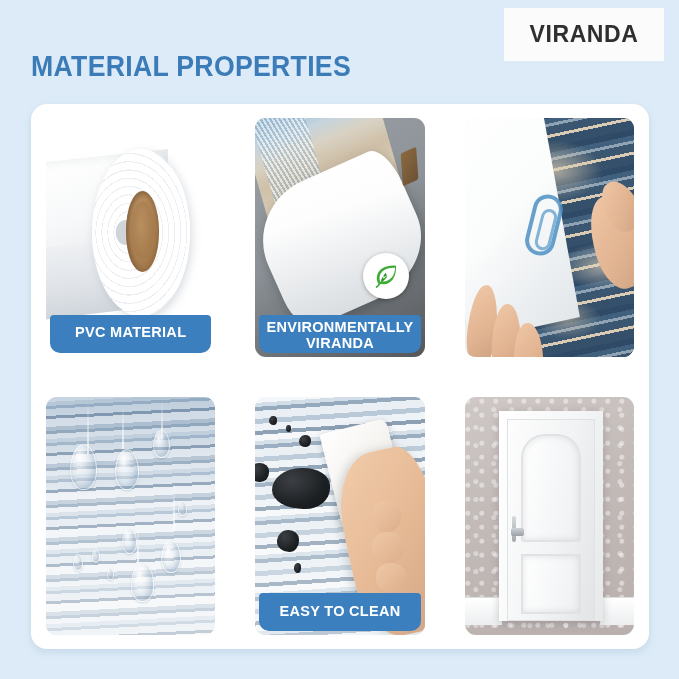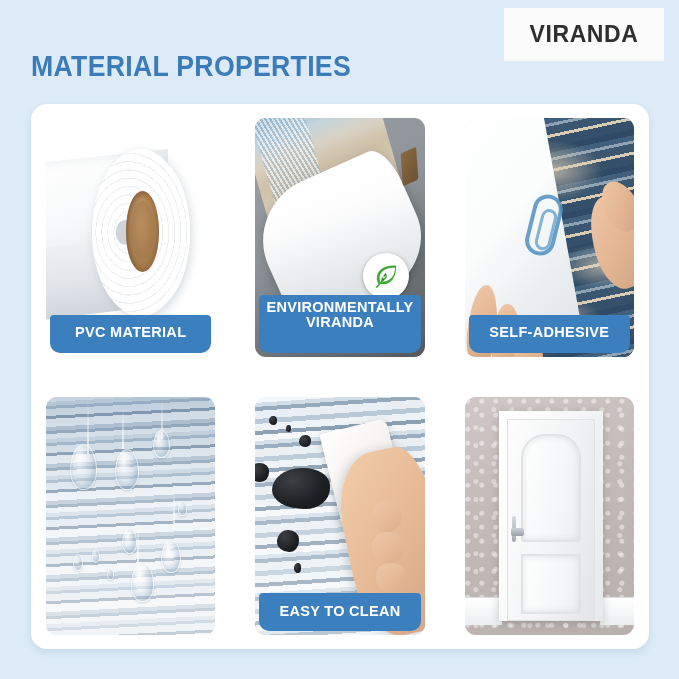--- a/index.html
+++ b/index.html
@@ -99,21 +99,21 @@
     letter-spacing: 0.3px;
     text-align: center;
     line-height: 1.07;
     padding: 9px 4px 10px;
     display: flex;
     align-items: center;
     justify-content: center;
     min-height: 38px;
     z-index: 6;
   }
-  .card-label.two-line { padding: 5px 4px 22px; }
+  .card-label.two-line { padding: 5px 4px 1px; }
 
   
   .pvc-bg { position:absolute; inset:0; background:#ffffff; }
   .pvc-sheet {
     position: absolute;
     left: -6%; top: 16%;
     width: 78%; height: 62%;
     background: linear-gradient(170deg,#ffffff 0%,#f7f8f9 40%,#e7eaed 75%,#dfe3e7 100%);
     transform: skewY(-6deg);
     border-radius: 4px 0 0 8px;
@@ -478,21 +478,20 @@
         <div class="adh-bg"></div>
         <div class="adh-marble"></div>
         <div class="hand adh-hand-r"></div>
         <div class="hand adh-hand-r2"></div>
         <div class="adh-peel"></div>
         <div class="adh-clip"></div>
         <div class="hand adh-hand-l1"></div>
         <div class="hand adh-hand-l2"></div>
         <div class="hand adh-hand-l3"></div>
       </div>
-      <div class="card-label">SELF-ADHESIVE</div>
     </div>
 
     <div class="card">
       <div class="card-media">
         <div class="wp-bg"></div>
         <div class="trail" style="left:24%; top:2%;  height:22%;"></div>
         <div class="trail" style="left:45%; top:4%;  height:18%;"></div>
         <div class="trail" style="left:68%; top:2%;  height:16%;"></div>
         <div class="trail" style="left:75%; top:36%; height:20%;"></div>
         <div class="trail" style="left:54%; top:52%; height:18%;"></div>

